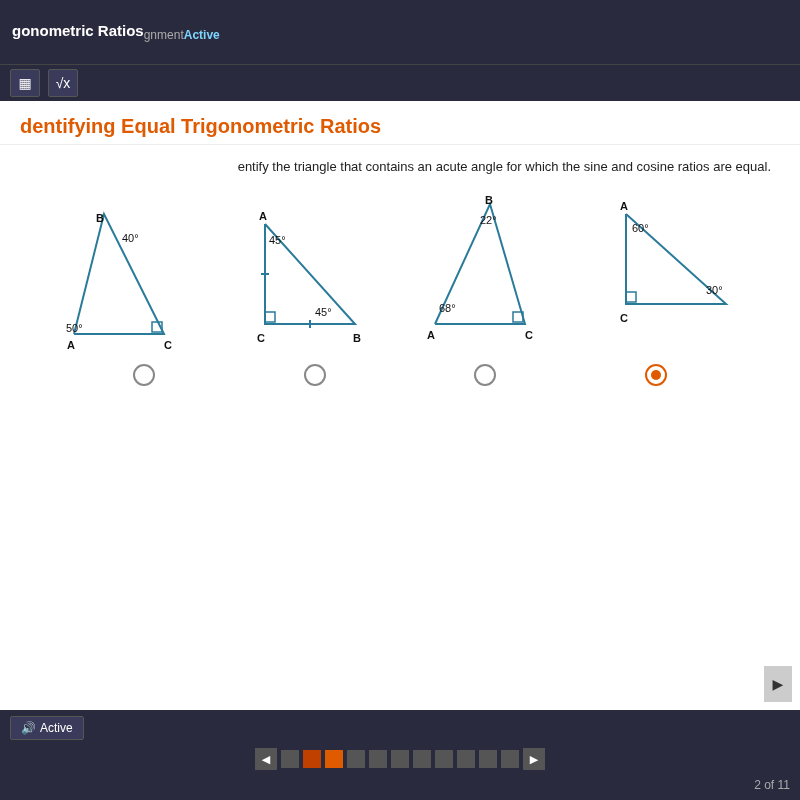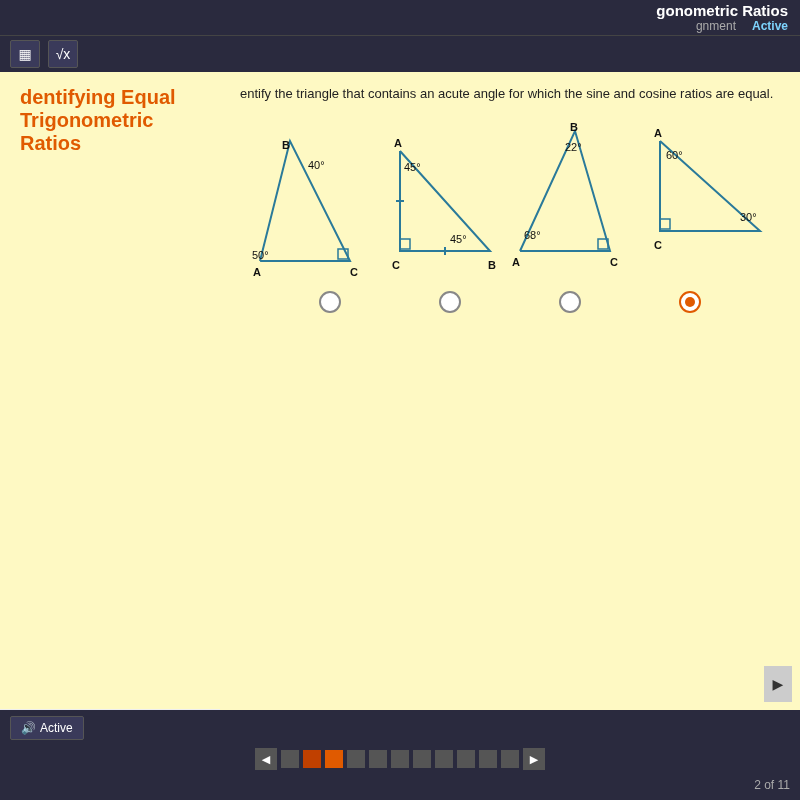--- a/index.html
+++ b/index.html
@@ -9,34 +9,33 @@
       background: #1a1a2e;
       font-family: Arial, sans-serif;
       overflow: hidden;
       display: flex;
       flex-direction: column;
     }
 
     
     .top-bar {
       background: #2a2a3e;
-      padding: 2px 12px;
-      display: flex;
-      flex-direction: column;
-      align-items: flex-end;
+      padding: 22px 12px;
+      display: flex;
+      flex-direction: row;
     }
     .top-title {
       color: #fff;
       font-size: 15px;
       font-weight: bold;
     }
     .top-nav {
       display: flex;
-      gap: 16px;
-      margin-top: 0;
+      gap: 0;
+      margin-top: 6px;
     }
     .top-nav-item {
       color: #aaa;
       font-size: 12px;
       cursor: pointer;
     }
     .top-nav-item.active {
       color: #7dd3fc;
       font-weight: bold;
     }
@@ -60,39 +59,40 @@
       align-items: center;
       justify-content: center;
       cursor: pointer;
       font-size: 14px;
       border-radius: 2px;
     }
 
     
     .main-content {
       flex: 1;
-      background: #fef9c3;
-      display: flex;
-      flex-direction: row;
+      background: #ffffff;
+      display: flex;
+      flex-direction: column;
       overflow: hidden;
     }
 
     .content-header {
       padding: 14px 20px 6px 20px;
       border-bottom: 1px solid #eee;
     }
     .content-title {
       color: #e05a00;
       font-size: 20px;
       font-weight: bold;
     }
 
     .question-area {
-      padding: 14px 20px;
+      padding: 14px 29px;
       flex: 1;
+      text-align: right;
     }
     .question-text {
       font-size: 13px;
       color: #222;
       margin-bottom: 20px;
     }
 
     
     .triangles-row {
       display: flex;

